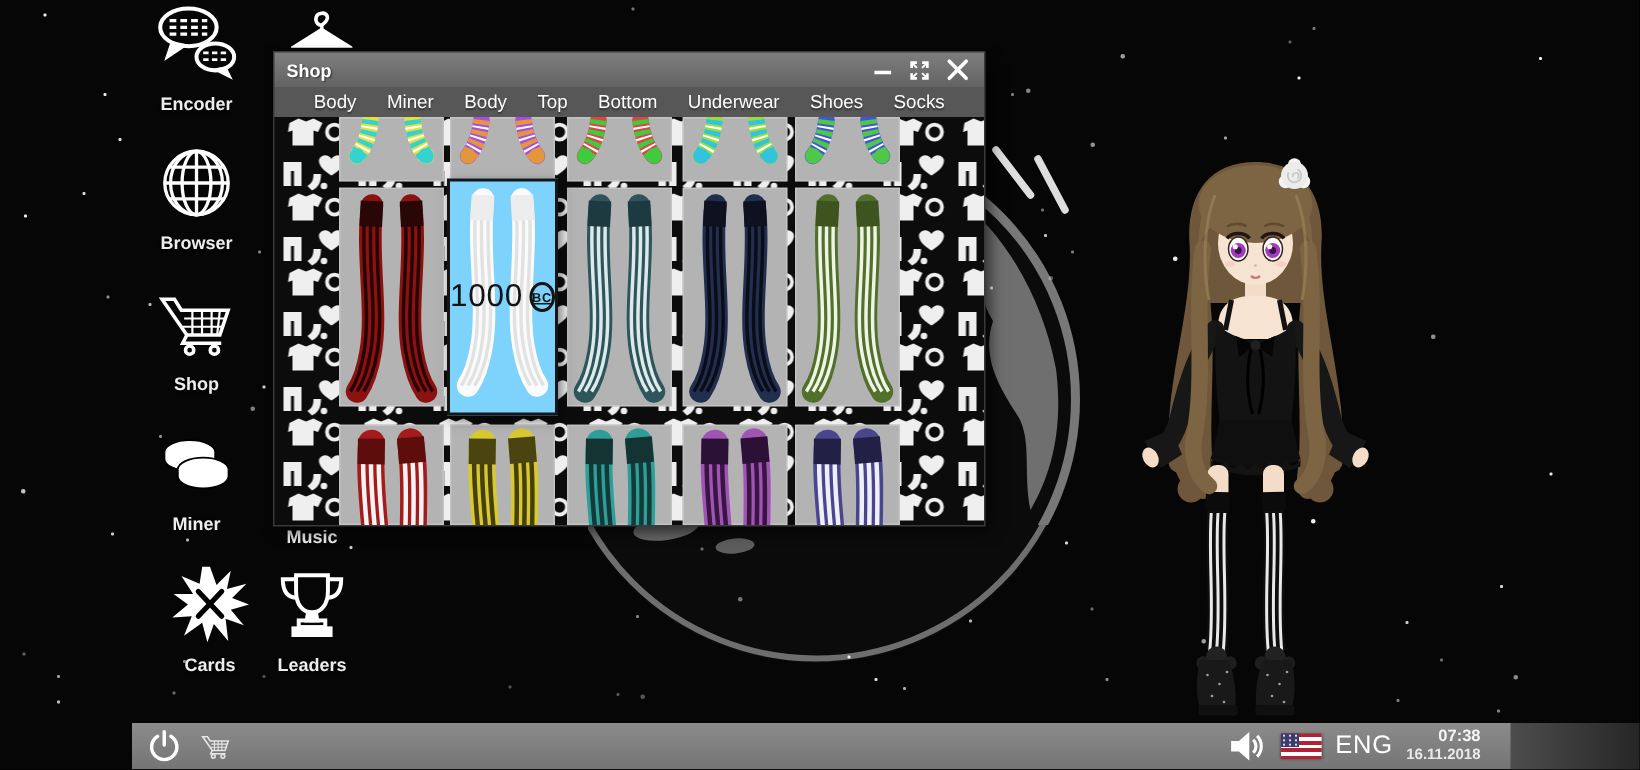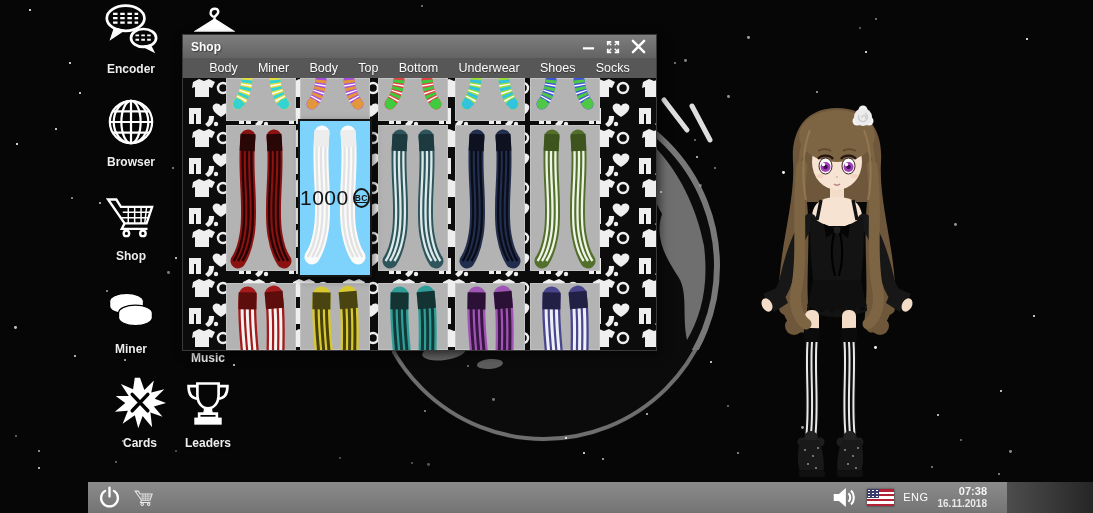--- a/index.html
+++ b/index.html
@@ -41,21 +41,21 @@
               display:flex; align-items:center; justify-content:center; font-size:8.5px; font-weight:bold;text-decoration:underline; }
 
   
   .taskbar { position:absolute; left:88px; right:0; top:482px; height:31px; z-index:6;
              background:linear-gradient(#8b8b8b,#747474); display:flex; align-items:center; padding:0 10px; }
   .bar-left { display:flex; align-items:center; gap:13px; }
   .bar-spacer { flex:1; }
   .bar-right { display:flex; align-items:center; gap:9px; margin-right:96px; }
   .bar-end { position:absolute; right:0; top:0; width:86px; height:31px;
              background:linear-gradient(to right,#4d4d4d,#262626); }
-  .lang { font-size:11px; color:#fff; letter-spacing:.5px; }
+  .lang { font-size:17px; color:#fff; letter-spacing:.5px; }
   .clock { text-align:right; line-height:1.15; color:#f4f4f4;font-weight:bold; }
   .clock .t { font-size:11px; }
   .clock .d { font-size:10px; color:#e9e9e9; }
   .flag { position:relative; width:27px; height:17px; cursor:pointer;
           background:repeating-linear-gradient(#b22234 0 2.5px, #fff 2.5px 4.9px);
           box-shadow:0 0 2px rgba(0,0,0,.6); }
   .flag .canton { position:absolute; left:0; top:0; width:12px; height:9px; background:#3c3b6e;
           background-image:radial-gradient(#fff 26%, rgba(0,0,0,0) 34%); background-size:4px 3px; }
   .icon-btn { display:flex; align-items:center; cursor:pointer; }
 </style>

